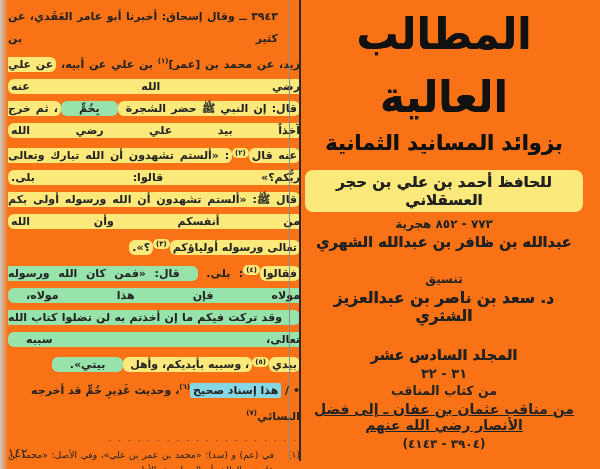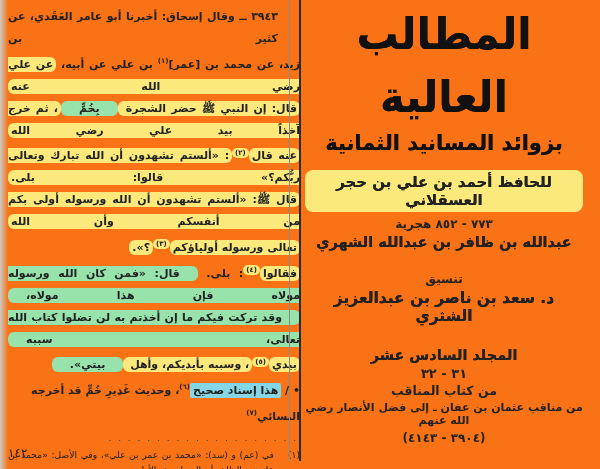--- a/index.html
+++ b/index.html
@@ -68,21 +68,21 @@
     padding:3px 10px; font-size:15px; font-weight:bold; text-shadow:0 0 .4px #111;
   }
   .author-dates { margin-top:5px; font-size:12px; font-weight:bold; }
   .tahqiq-label { margin-top:26px; font-size:12px; font-weight:bold; }
   .tahqiq-name  { margin-top:3px; font-size:14.5px; font-weight:bold; text-shadow:0 0 .4px #111; }
   .tansiq-label { margin-top:22px; font-size:12px; font-weight:bold; }
   .tansiq-name  { margin-top:3px; font-size:15.5px; font-weight:bold; text-shadow:0 0 .4px #111; }
   .volume-title { margin-top:22px; font-size:14.5px; font-weight:bold; text-shadow:0 0 .3px #111; }
   .volume-parts { margin-top:3px; font-size:13px; font-weight:bold;text-align:center; }
   .from-book    { margin-top:2px; font-size:12.5px; font-weight:bold; }
-  .contents-range { margin-top:3px; font-size:11px; font-weight:bold; }
+  .contents-range { margin-top:3px; font-size:14px; font-weight:bold;text-decoration:underline; }
   .hadith-range { margin-top:4px; font-size:12px; font-weight:bold; }
 </style>
 </head>
 <body>
 
 <div class="scan">
   <div class="edge-shadow"></div>
 
   <div class="left-page">
     <div class="hadith-text">

